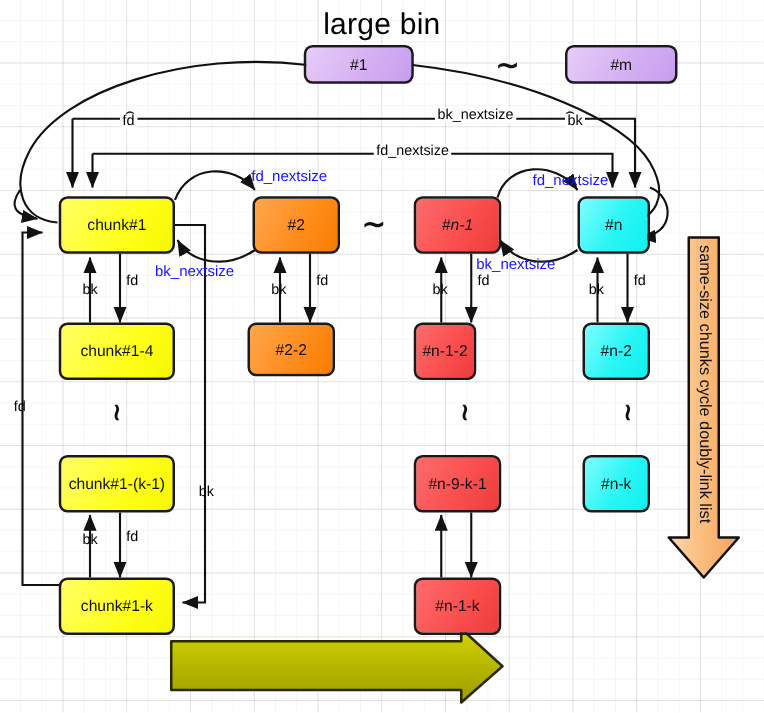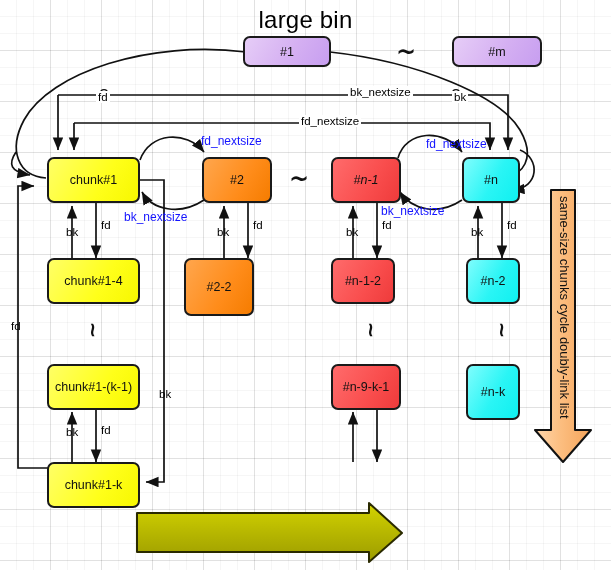--- a/index.html
+++ b/index.html
@@ -157,33 +157,34 @@
   <div class="tilde" style="left:396px;top:40px;">~</div>
 
   <div class="node n-yellow" style="left:47px;top:157px;width:93px;height:46px;">chunk#1</div>
   <div class="node n-orange" style="left:202px;top:157px;width:70px;height:46px;">#2</div>
   <div class="node n-red" style="left:331px;top:157px;width:70px;height:46px;font-style:italic;">#n-1</div>
   <div class="node n-cyan" style="left:462px;top:157px;width:58px;height:46px;">#n</div>
 
   <div class="tilde" style="left:289px;top:167px;">~</div>
 
   <div class="node n-yellow" style="left:47px;top:258px;width:93px;height:46px;">chunk#1-4</div>
-  <div class="node n-orange" style="left:184px;top:258px;width:70px;height:58px;">#2-2</div>
-  <div class="node n-red" style="left:331px;top:258px;width:64px;height:46px;">#n-1-2</div>
+  <div class="node n-orange" style="left:198px;top:258px;width:70px;height:43px;">#2-2</div>
+  <div class="node n-red" style="left:331px;top:258px;width:50px;height:46px;">#n-1-2</div>
   <div class="node n-cyan" style="left:466px;top:258px;width:54px;height:46px;">#n-2</div>
 
   <div class="tilde vert" style="left:86px;top:320px;">~</div>
   <div class="tilde vert" style="left:364px;top:320px;">~</div>
   <div class="tilde vert" style="left:495px;top:320px;">~</div>
 
   <div class="node n-yellow" style="left:47px;top:364px;width:93px;height:46px;">chunk#1-(k-1)</div>
   <div class="node n-red" style="left:331px;top:364px;width:70px;height:46px;">#n-9-k-1</div>
-  <div class="node n-cyan" style="left:466px;top:364px;width:54px;height:56px;">#n-k</div>
+  <div class="node n-cyan" style="left:466px;top:364px;width:54px;height:46px;">#n-k</div>
 
   <div class="node n-yellow" style="left:47px;top:462px;width:93px;height:46px;">chunk#1-k</div>
+  <div class="node n-red" style="left:331px;top:462px;width:70px;height:46px;">#n-1-k</div>
 
   <div class="edge-label" style="left:96px;top:91px;">fd</div>
   <div class="edge-label" style="left:452px;top:91px;">bk</div>
   <div class="edge-label" style="left:348px;top:86px;">bk_nextsize</div>
   <div class="edge-label" style="left:299px;top:115px;">fd_nextsize</div>
 
   <div class="edge-label blue" style="left:199px;top:135px;">fd_nextsize</div>
   <div class="edge-label blue" style="left:122px;top:211px;">bk_nextsize</div>
   <div class="edge-label blue" style="left:424px;top:138px;">fd_nextsize</div>
   <div class="edge-label blue" style="left:379px;top:205px;">bk_nextsize</div>

